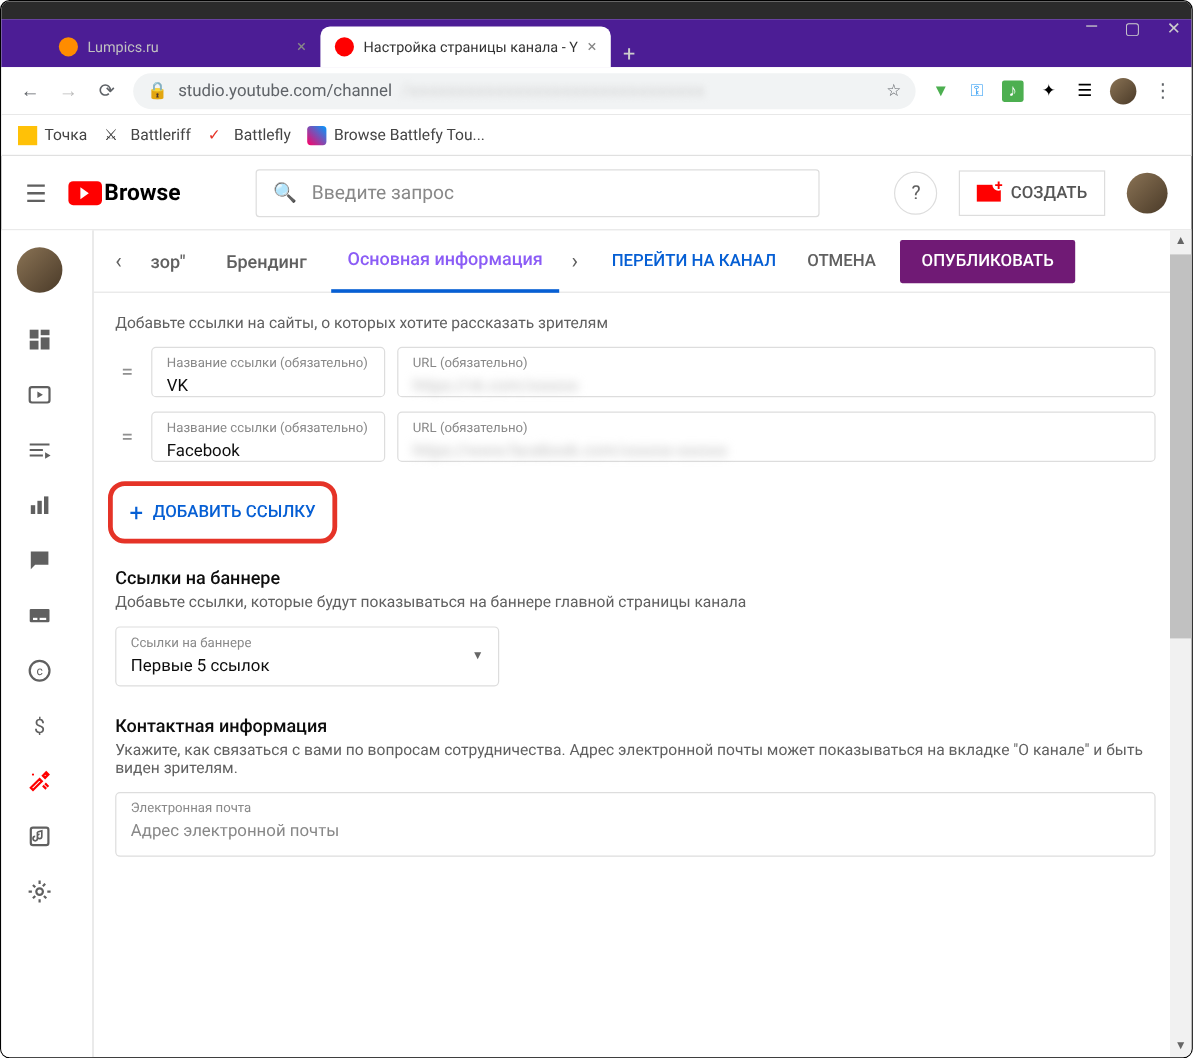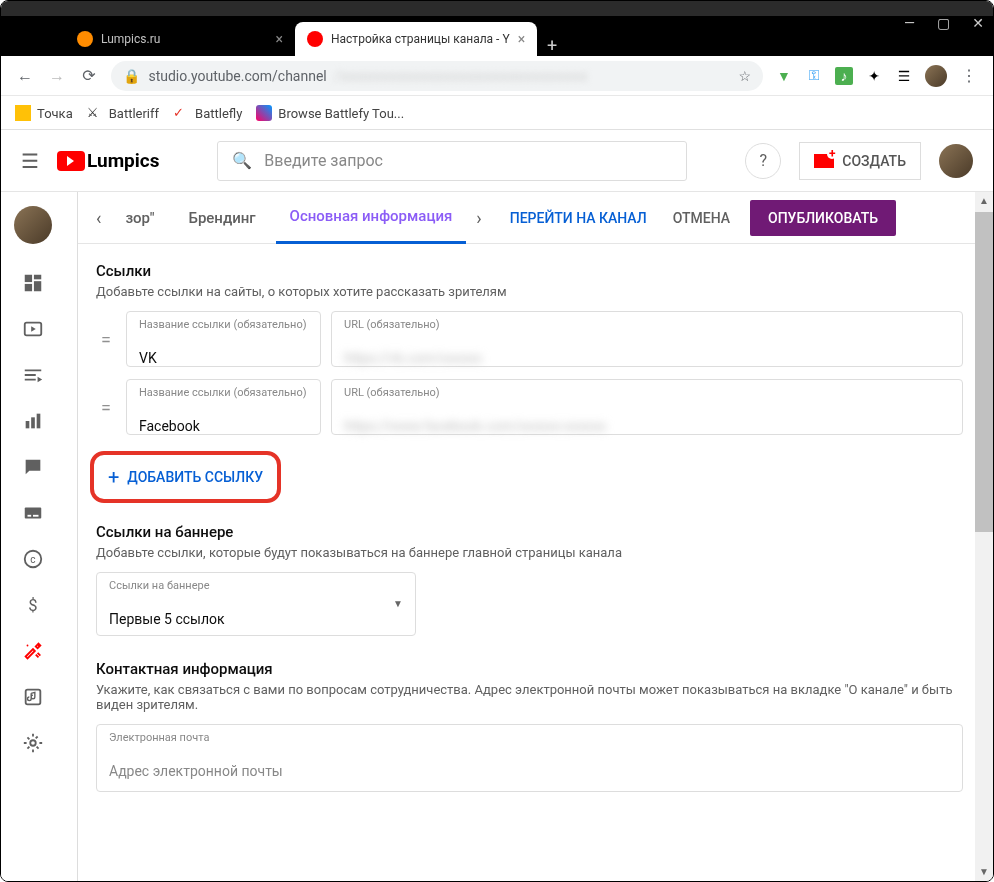--- a/index.html
+++ b/index.html
@@ -1,18 +1,18 @@
 <!DOCTYPE html>
 <html><head>
 <meta charset="utf-8">
 <style>
 *{box-sizing:border-box;margin:0;padding:0;font-family:Roboto,Arial,sans-serif}
 body{background:#fff;width:994px;height:882px;overflow:hidden;border-radius:8px;border:1px solid #000}
 .win-frame{background:#2b2b2b;height:15px}
-.tab-strip{background:#000000;height:40px;display:flex;align-items:flex-end;padding-left:64px}
+.tab-strip{background:#4c1d95;height:40px;display:flex;align-items:flex-end;padding-left:36px}
 .tab{height:34px;display:flex;align-items:center;padding:0 12px;font-size:12px;color:#c0c0c0;gap:8px;min-width:230px;position:relative}
 .tab.active{background:#fff;color:#333;border-radius:8px 8px 0 0}
 .tab-close{font-size:14px;color:#888}
 .tab-favicon{width:16px;height:16px;border-radius:50%}
 .newtab{color:#ccc;font-size:18px;padding:0 10px}
 .win-controls{position:absolute;right:10px;top:15px;display:flex;gap:22px;color:#ccc;font-size:14px}
 .addr-bar{height:40px;background:#fff;display:flex;align-items:center;padding:0 14px;gap:12px;border-bottom:1px solid #e8e8e8}
 .nav-ico{color:#5f6368;font-size:16px;width:20px;text-align:center}
 .nav-ico.dis{color:#bbb}
 .url-box{flex:1;height:30px;background:#f1f3f4;border-radius:15px;display:flex;align-items:center;padding:0 12px;gap:8px;font-size:14px;color:#5f6368}
@@ -54,21 +54,21 @@
 .pub-btn{background:#701a75;color:#fff;padding:10px 18px;font-size:14px;font-weight:500;margin-left:14px;border-radius:2px}
 .content{padding:18px 30px 18px 18px}
 .sect-title{font-size:15px;font-weight:500;color:#0d0d0d;margin-bottom:4px}
 .sect-desc{font-size:13px;color:#606060;margin-bottom:12px}
 .link-row{display:flex;align-items:center;gap:10px;margin-bottom:12px}
 .drag-h{color:#909090;font-size:18px;width:20px;text-align:center}
 .fld{border:1px solid #ddd;border-radius:4px;padding:6px 12px 0;position:relative}
 .fld.name{width:195px}
 .fld.url{flex:1}
 .fld-label{font-size:11px;color:#888;line-height:14px}
-.fld-val{font-size:14px;color:#0d0d0d;margin-top:18px}
+.fld-val{font-size:14px;color:#0d0d0d;margin-top:4px}
 .fld-blur{filter:blur(4px);color:#bbb}
 .add-link{display:inline-flex;align-items:center;gap:8px;color:#065fd4;font-size:14px;font-weight:500;padding:10px 14px;border:4px solid #e53327;border-radius:14px;margin-top:4px;margin-bottom:20px;margin-left:-6px}
 .plus{font-size:20px;font-weight:400}
 .select-box{border:1px solid #ddd;border-radius:4px;width:320px;padding:6px 12px 8px;display:flex;align-items:center;justify-content:space-between;margin-bottom:24px}
 .sel-inner{display:flex;flex-direction:column}
 .dd{color:#666;font-size:10px}
 .email-box{border:1px solid #ddd;border-radius:4px;padding:6px 12px 12px;width:100%}
 </style>
 </head>
 <body>
@@ -129,21 +129,21 @@
   <div class="bkm">
       <span class="bkm-ico" style="background:linear-gradient(45deg,#f06,#09f);border-radius:3px"></span>
       <span>Browse Battlefy Tou...</span>
     </div>
 </div>
 
 <div class="yts-header">
   <span class="burger">☰</span>
   <div class="logo">
     <span class="yt-icon"></span>
-    <span>Lumpics</span>
+    <span>Browse</span>
   </div>
   <div class="search-wrap">
     <div class="search-box">
       <span>🔍</span>
       <span>Введите запрос</span>
     </div>
   </div>
   <div class="help-ico">?</div>
   <div class="create-btn">
     <span class="rec-ico"></span>
@@ -231,21 +231,20 @@
       <span class="tab-item">зор"</span>
       <span class="tab-item">Брендинг</span>
       <span class="tab-item act">Основная информация</span>
       <span class="chev">›</span>
       <span class="chan-link">ПЕРЕЙТИ НА КАНАЛ</span>
       <span class="cancel-btn">ОТМЕНА</span>
       <span class="pub-btn">ОПУБЛИКОВАТЬ</span>
     </div>
 
     <div class="content">
-      <div class="sect-title">Ссылки</div>
       <div class="sect-desc">Добавьте ссылки на сайты, о которых хотите рассказать зрителям</div>
 
       <div class="link-row">
         <span class="drag-h">=</span>
         <div class="fld name">
           <div class="fld-label">Название ссылки (обязательно)</div>
           <div class="fld-val">VK</div>
         </div>
         <div class="fld url">
           <div class="fld-label">URL (обязательно)</div>

